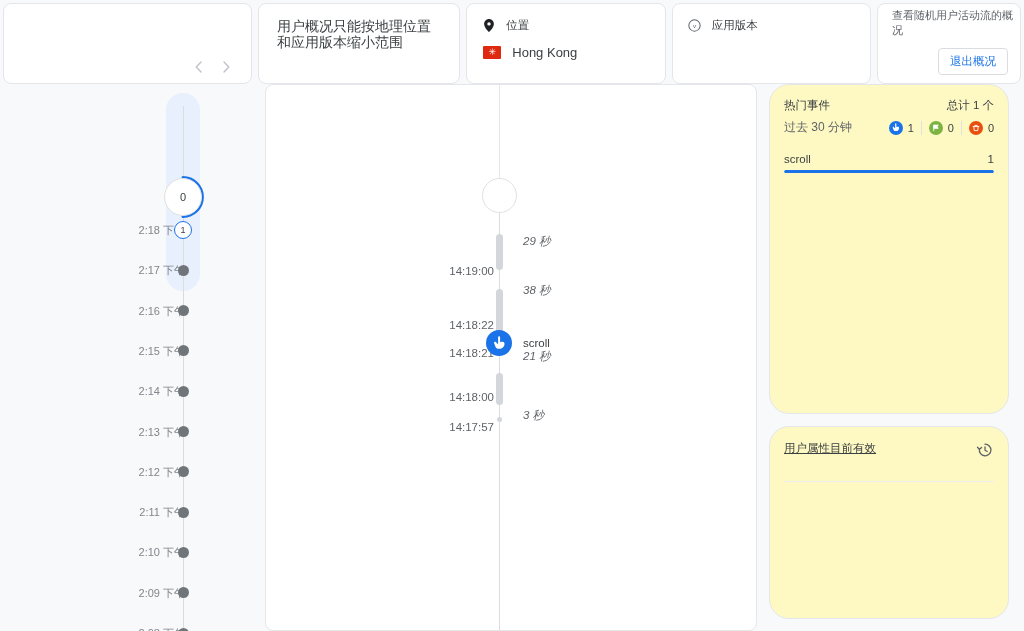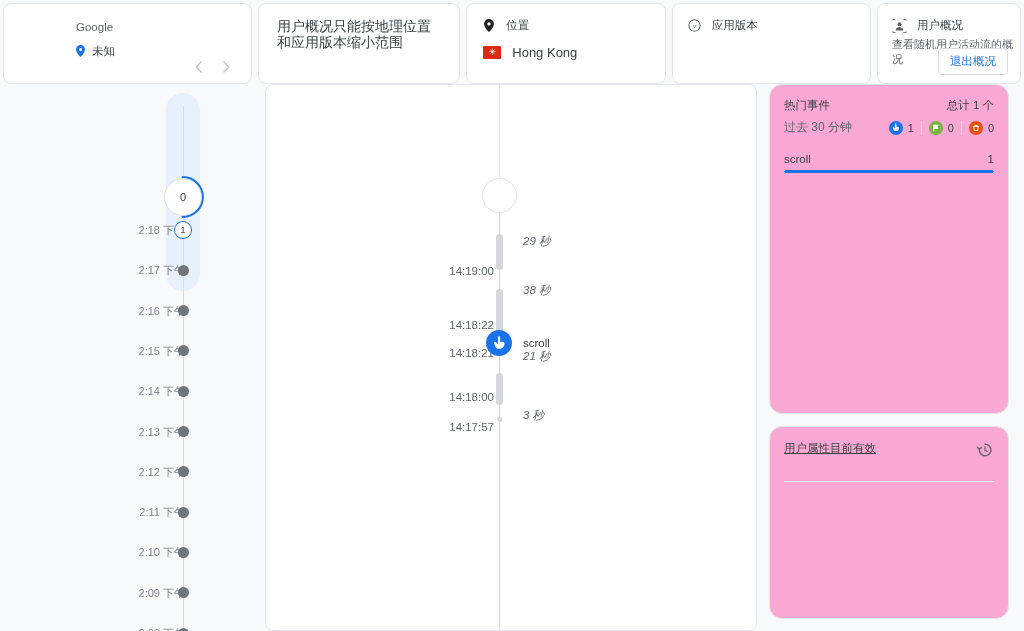--- a/index.html
+++ b/index.html
@@ -278,23 +278,23 @@
   
   .rightcol {
     width: 252px;
     flex: 0 0 252px;
     display: flex;
     flex-direction: column;
     gap: 12px;
     padding-right: 12px;
   }
   .panel {
-    background: #f9a8d4;
+    background: #fef9c3;
     border: 1px solid #e4e6ea;
-    border-radius: 13px;
+    border-radius: 20px;
     position: relative;
   }
   .panel-events { height: 330px; }
   .panel-props  { height: 193px; }
 
   .pe-head {
     display: flex;
     justify-content: space-between;
     align-items: baseline;
     padding: 13px 14px 0 14px;
@@ -363,31 +363,20 @@
     height: 1px;
     background: #eceef0;
   }
 </style>
 </head>
 <body>
 
 <div class="topbar">
 
   <div class="card card-google">
-    <div class="gcard-inner">
-      <div class="gcard-title">Google</div>
-      <div class="gcard-value-row">
-        <span>
-          <svg width="9" height="12" viewBox="0 0 9 12">
-              <path d="M4.5 0C2 0 0 2 0 4.5 0 7.9 4.5 12 4.5 12S9 7.9 9 4.5C9 2 7 0 4.5 0zm0 6.1A1.6 1.6 0 1 1 4.5 2.9a1.6 1.6 0 0 1 0 3.2z" fill="#1a73e8"></path>
-            </svg>
-        </span>
-        <span>未知</span>
-      </div>
-    </div>
     <div class="pager">
       <div class="chev">
         <svg width="7" height="12" viewBox="0 0 7 12">
             <path d="M6 1L1.2 6 6 11" stroke="#bdc1c6" stroke-width="1.3" fill="none" stroke-linecap="round" stroke-linejoin="round"></path>
           </svg>
       </div>
       <div class="chev">
         <svg width="7" height="12" viewBox="0 0 7 12">
             <path d="M1 1L5.8 6 1 11" stroke="#bdc1c6" stroke-width="1.3" fill="none" stroke-linecap="round" stroke-linejoin="round"></path>
           </svg>
@@ -422,30 +411,20 @@
         <svg width="13" height="13" viewBox="0 0 14 14">
             <circle cx="7" cy="7" r="6.1" fill="none" stroke="#5f6368" stroke-width="1.1"></circle>
             <text x="7" y="9.6" font-size="6.6" fill="#5f6368" text-anchor="middle" font-family="Liberation Sans">v</text>
           </svg>
       </span>
       <span>应用版本</span>
     </div>
   </div>
 
   <div class="card card-profile">
-    <div class="hdr-row">
-      <span class="hdr-icon">
-        <svg width="15" height="14" viewBox="0 0 16 15">
-          <path d="M1 1.2V.4h2.4M15 1.2V.4h-2.4M1 13.8v.8h2.4M15 13.8v.8h-2.4" stroke="#5f6368" stroke-width="1" fill="none" stroke-linecap="round"></path>
-          <circle cx="8" cy="5.7" r="2.1" fill="#5f6368"></circle>
-          <path d="M3.9 12.2c0-2.3 1.9-3.6 4.1-3.6s4.1 1.3 4.1 3.6z" fill="#5f6368"></path>
-        </svg>
-      </span>
-      <span>用户概况</span>
-    </div>
     <div class="profile-sub">查看随机用户活动流的概况</div>
     <button class="exit-btn">退出概况</button>
   </div>
 
 </div>
 
 <div class="main">
 
   <div class="rail">
     <div class="rail-pill"></div>

